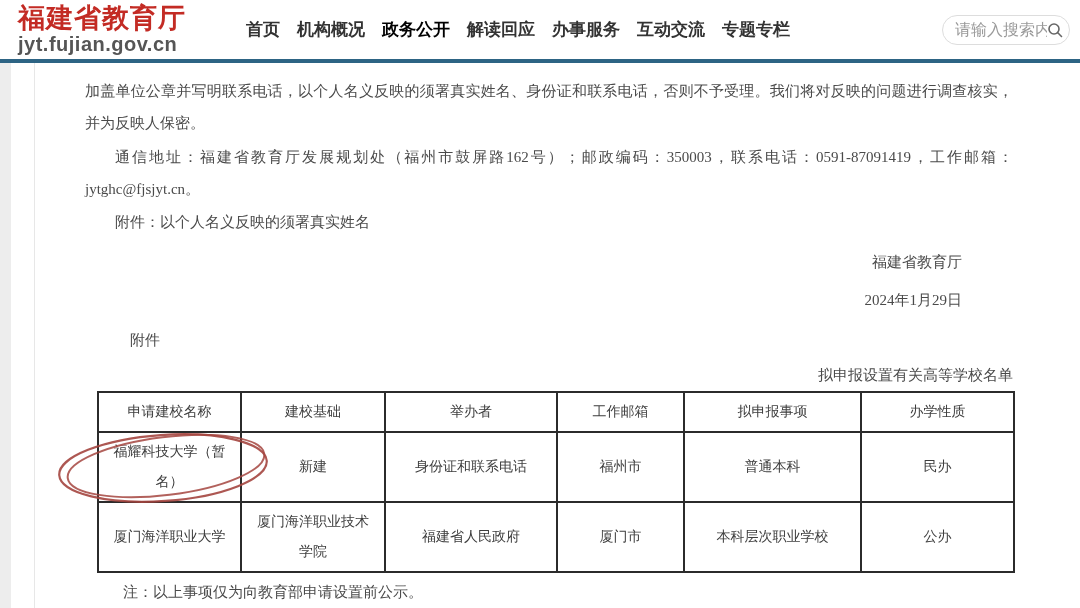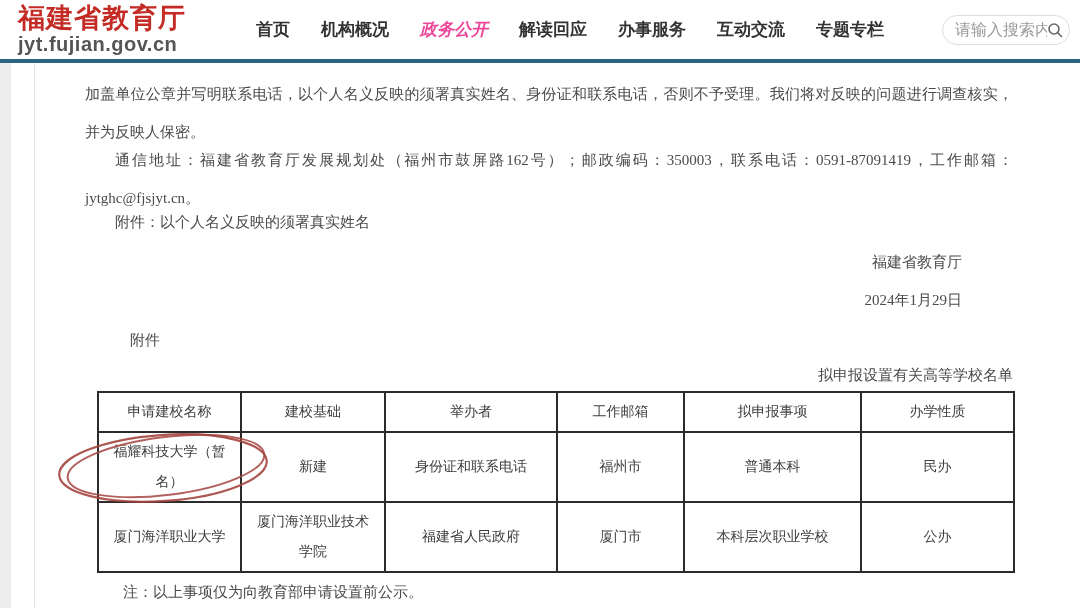--- a/index.html
+++ b/index.html
@@ -7,23 +7,23 @@
   body { font-family: "Liberation Sans", sans-serif; position: relative; }
 
   
   .site-header {
     position: absolute; top: 0; left: 0; width: 1080px; height: 59px;
     background: #fff; display: flex; align-items: center; padding: 0 10px 0 18px;
   }
   .logo { width: 228px; cursor: pointer; }
   .logo-cn { font-family: "Liberation Serif", serif; font-weight: 700; font-size: 27px; color: #c32b24; letter-spacing: 1px; line-height: 30px; }
   .logo-url { font-size: 20px; font-weight: 700; color: #555; letter-spacing: 0.5px; }
-  .main-nav { display: flex; align-items: center; gap: 31px; margin-left: 10px; }
+  .main-nav { display: flex; align-items: center; gap: 17px; margin-left: 0; }
   .nav-item { font-size: 17px; font-weight: 700; color: #333; text-decoration: none; cursor: pointer; white-space: nowrap; }
-  .nav-item.active { color: #ec4899; font-style: italic; }
+  .nav-item.active { color: #000000; }
   .search-box {
     margin-left: auto; width: 128px; height: 30px; border: 1px solid #ddd;
     border-radius: 15px; display: flex; align-items: center; padding: 0 8px 0 12px; background: #fff;
   }
   .search-box input {
     border: none; outline: none; width: 92px; font-size: 16px; color: #444; background: transparent;
   }
   .search-box input::placeholder { color: #9a9a9a; }
   .search-icon { width: 16px; height: 16px; display: inline-block; cursor: pointer; }
 
@@ -31,21 +31,21 @@
 
   
   .left-strip { position: absolute; top: 63px; left: 0; width: 11px; height: 545px; background: #ededed; }
   .content-edge { position: absolute; top: 63px; left: 34px; width: 1px; height: 545px; background: #e7e7e7; }
 
   
   .doc {
     position: absolute; top: 63px; left: 0; width: 1080px; height: 545px;
     font-family: "Liberation Serif", serif; color: #4a4a4a; font-size: 15px;
   }
-  .para { position: absolute; left: 85px; width: 928px; line-height: 38px; text-align: justify; }
+  .para { position: absolute; left: 85px; width: 928px; line-height: 32px; text-align: justify; }
   .p1 { top: 12px; }
   .p2 { top: 78px; text-indent: 2em; }
   .p-attach { top: 148px; left: 85px; position: absolute; text-indent: 2em; width: 928px; line-height: 22px; }
   .sig-block { position: absolute; right: 118px; text-align: right; line-height: 22px; }
   .sig-name { top: 188px; }
   .sig-date { top: 226px; }
   .attach-label { position: absolute; left: 130px; top: 266px; line-height: 22px; }
   .table-title { position: absolute; left: 97px; top: 301px; width: 916px; text-align: right; line-height: 22px; color: #4a4a4a; }
 
   

